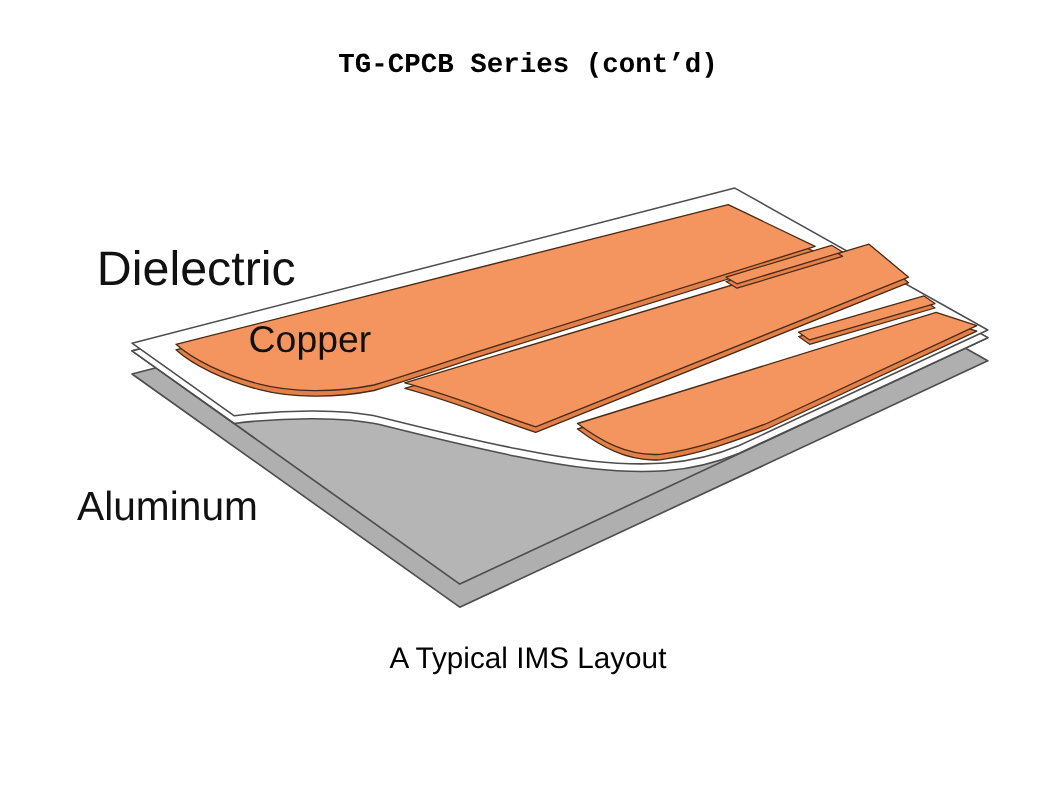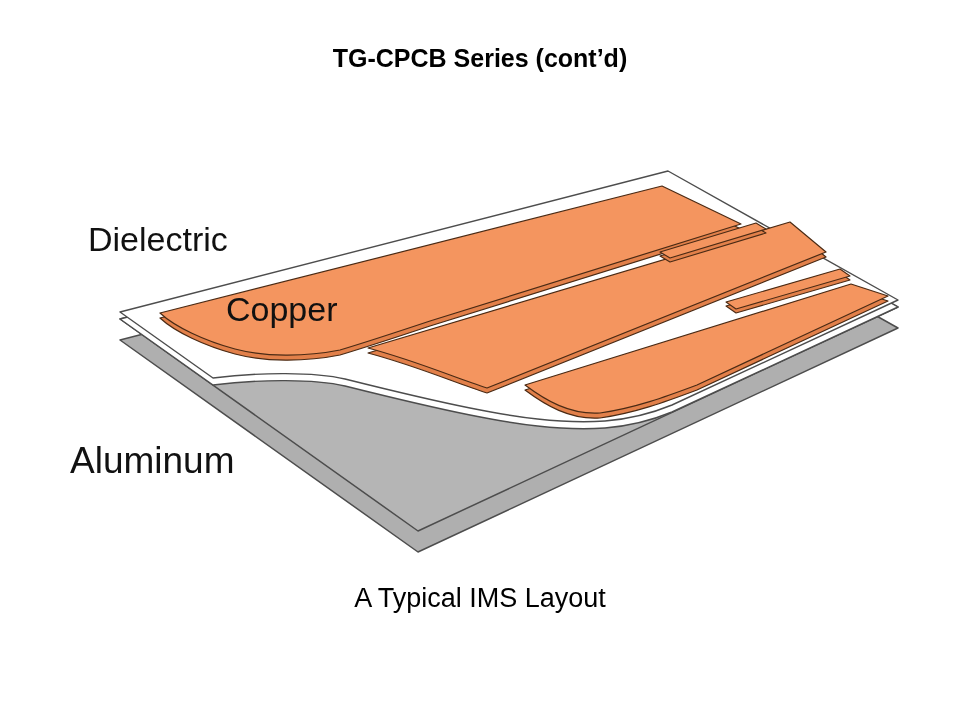--- a/index.html
+++ b/index.html
@@ -2,30 +2,30 @@
 <html><head>
 <meta charset="utf-8">
 <style>
   html,body{margin:0;padding:0;background:#fff;}
   .slide{
     position:relative;width:960px;height:720px;background:#ffffff;overflow:hidden;
     font-family:"Liberation Sans",sans-serif;
   }
   .title{
     position:absolute;left:0;top:44px;width:960px;text-align:center;
-    font-size:25px;font-weight:bold;color:#000;
+    font-size:25px;font-weight:bold;color:#000;font-family:Liberation Mono, monospace;
   }
   .caption{
     position:absolute;left:0;top:583px;width:960px;text-align:center;
     font-size:27px;font-weight:normal;color:#000;
   }
   .diagram{position:absolute;left:0;top:0;width:960px;height:720px;}
   .diagram svg{position:absolute;left:0;top:0;}
   .lbl{position:absolute;color:#111;white-space:nowrap;}
-  .lbl-dielectric{left:88px;top:220px;font-size:34px;}
+  .lbl-dielectric{left:88px;top:220px;font-size:44px;}
   .lbl-copper{left:226px;top:290px;font-size:34px;}
   .lbl-aluminum{left:70px;top:440px;font-size:37px;}
 </style>
 </head>
 <body>
 
 <div class="slide">
 
   <div class="title">TG-CPCB Series (cont’d)</div>
 

